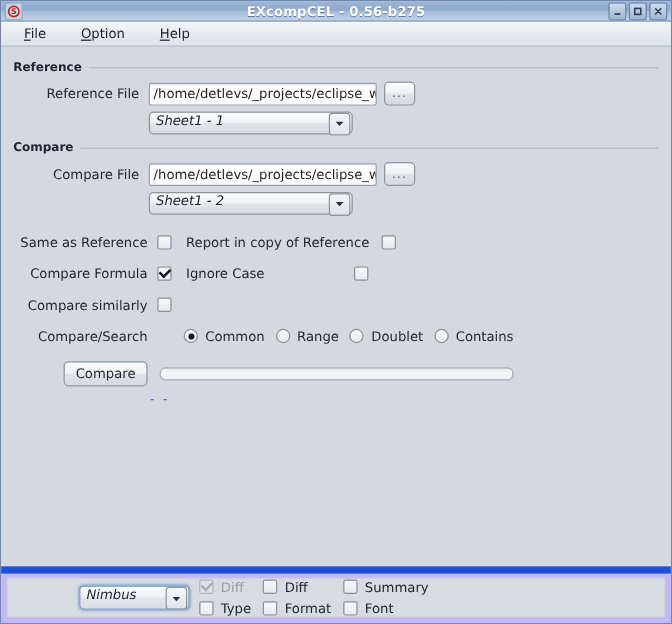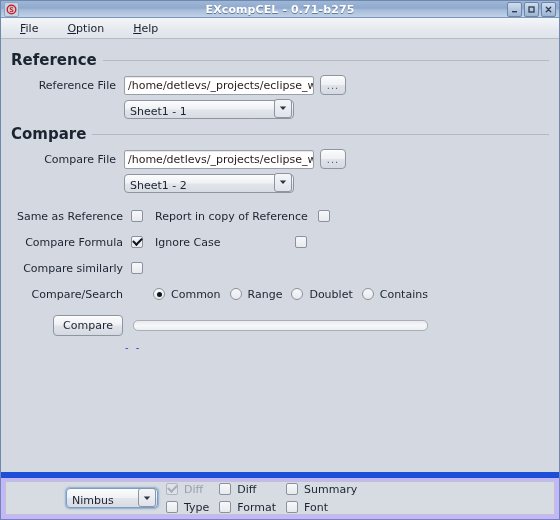--- a/index.html
+++ b/index.html
@@ -99,21 +99,21 @@
     position: relative;
     padding: 8px 10px 0 10px;
     box-sizing: border-box;
   }
 
   .group { margin-top: 4px; }
   .group-head {
     display: flex;
     align-items: center;
     gap: 6px;
-    font-size: 15px;
+    font-size: 10px;
     font-weight: bold;
     color: #1b2430;
     margin-bottom: 4px;
   }
   .group-head .rule {
     flex: 1 1 auto;
     height: 1px;
     background: #b3b8c2;
   }
 
@@ -160,23 +160,24 @@
   .btn-dots { width: 26px; height: 20px; letter-spacing: 1px; color:#555c68; font-size:10px;}
   .btn-compare { width: 70px; height: 21px; }
 
   
   .combo {
     height: 19px;
     border: 1px solid #8e95a1;
     border-radius: 4px;
     background: linear-gradient(to bottom, #fbfcfd 0%, #eff1f4 48%, #e2e5ea 52%, #d8dce3 100%);
     display: flex;
-    align-items: flex-end;
+    align-items: flex-start;
     box-sizing: border-box;
     position: relative;
+    font-style: italic;
   }
   .combo .val {
     font-size: 11px;
     color: #1b2430;
     padding-left: 5px;
     flex: 1 1 auto;
     white-space: nowrap;
     overflow: hidden;
   }
   .combo .arrowbox {
@@ -291,21 +292,21 @@
 
 <div class="window">
 
   <div class="titlebar">
     <div class="title-icon">
       <svg width="11" height="11" viewBox="0 0 11 11">
         <circle cx="5.5" cy="5.5" r="4.3" fill="none" stroke="#cf2020" stroke-width="1.4"></circle>
         <text x="5.5" y="8" font-size="6.5" font-family="DejaVu Sans, sans-serif" font-weight="bold" fill="#cf2020" text-anchor="middle">S</text>
       </svg>
     </div>
-    <div class="title-text">EXcompCEL - 0.71-b275</div>
+    <div class="title-text">EXcompCEL - 0.56-b275</div>
     <div class="title-buttons">
       <div class="tbtn">
         <svg width="9" height="9" viewBox="0 0 9 9">
             <rect x="2" y="6" width="5" height="1.4" fill="#2c3c55"></rect>
           </svg>
       </div>
       <div class="tbtn">
         <svg width="9" height="9" viewBox="0 0 9 9">
             <rect x="2" y="2" width="5" height="5" fill="none" stroke="#2c3c55" stroke-width="1.3"></rect>
           </svg>

